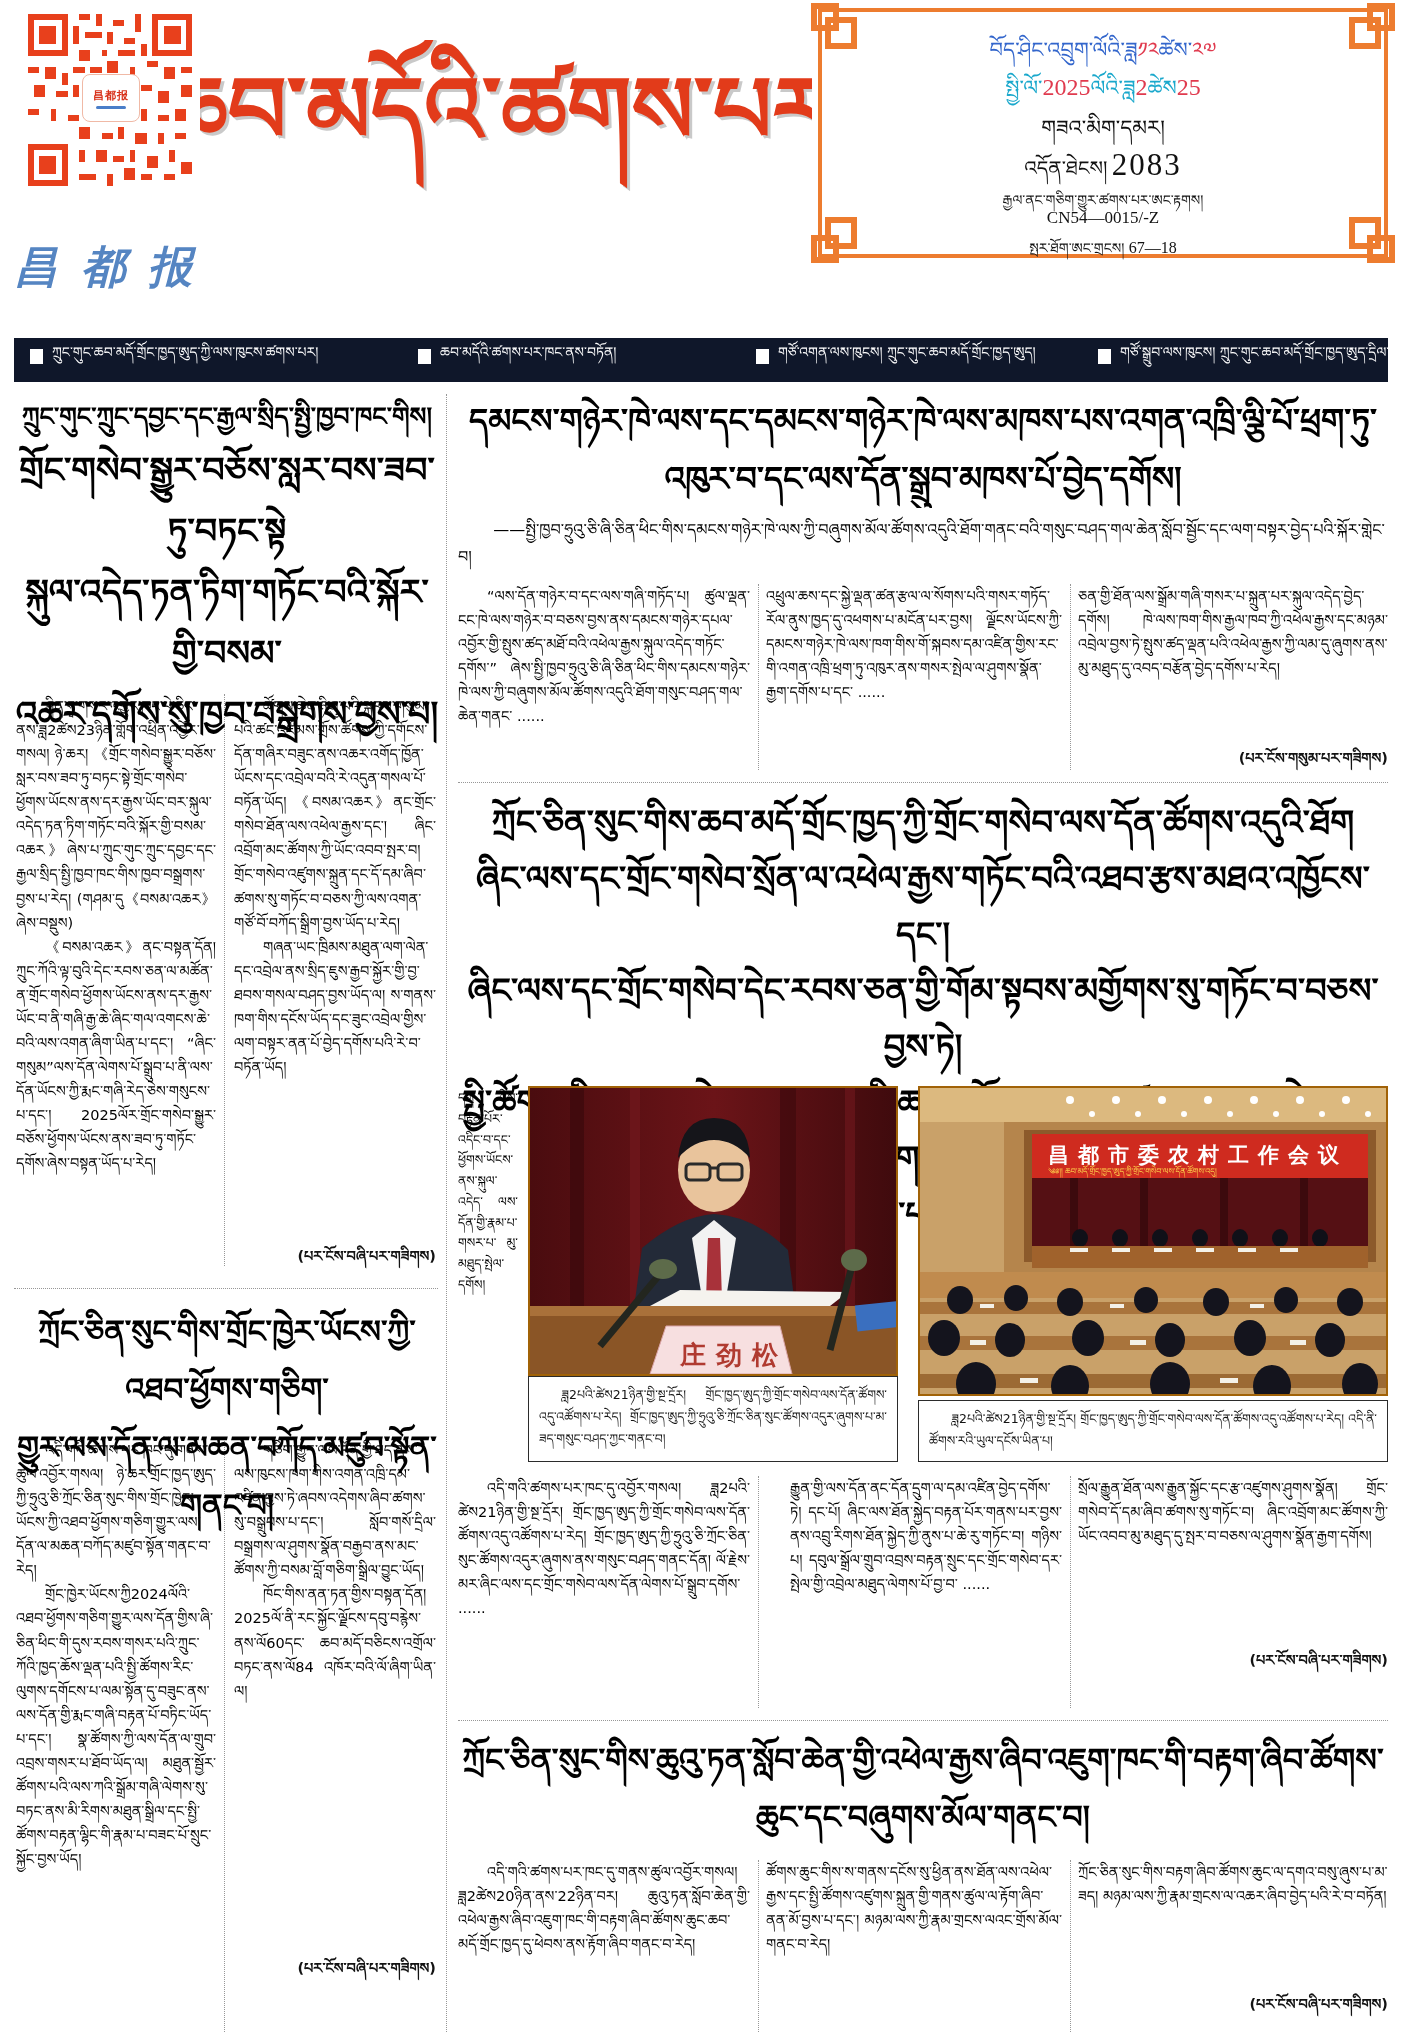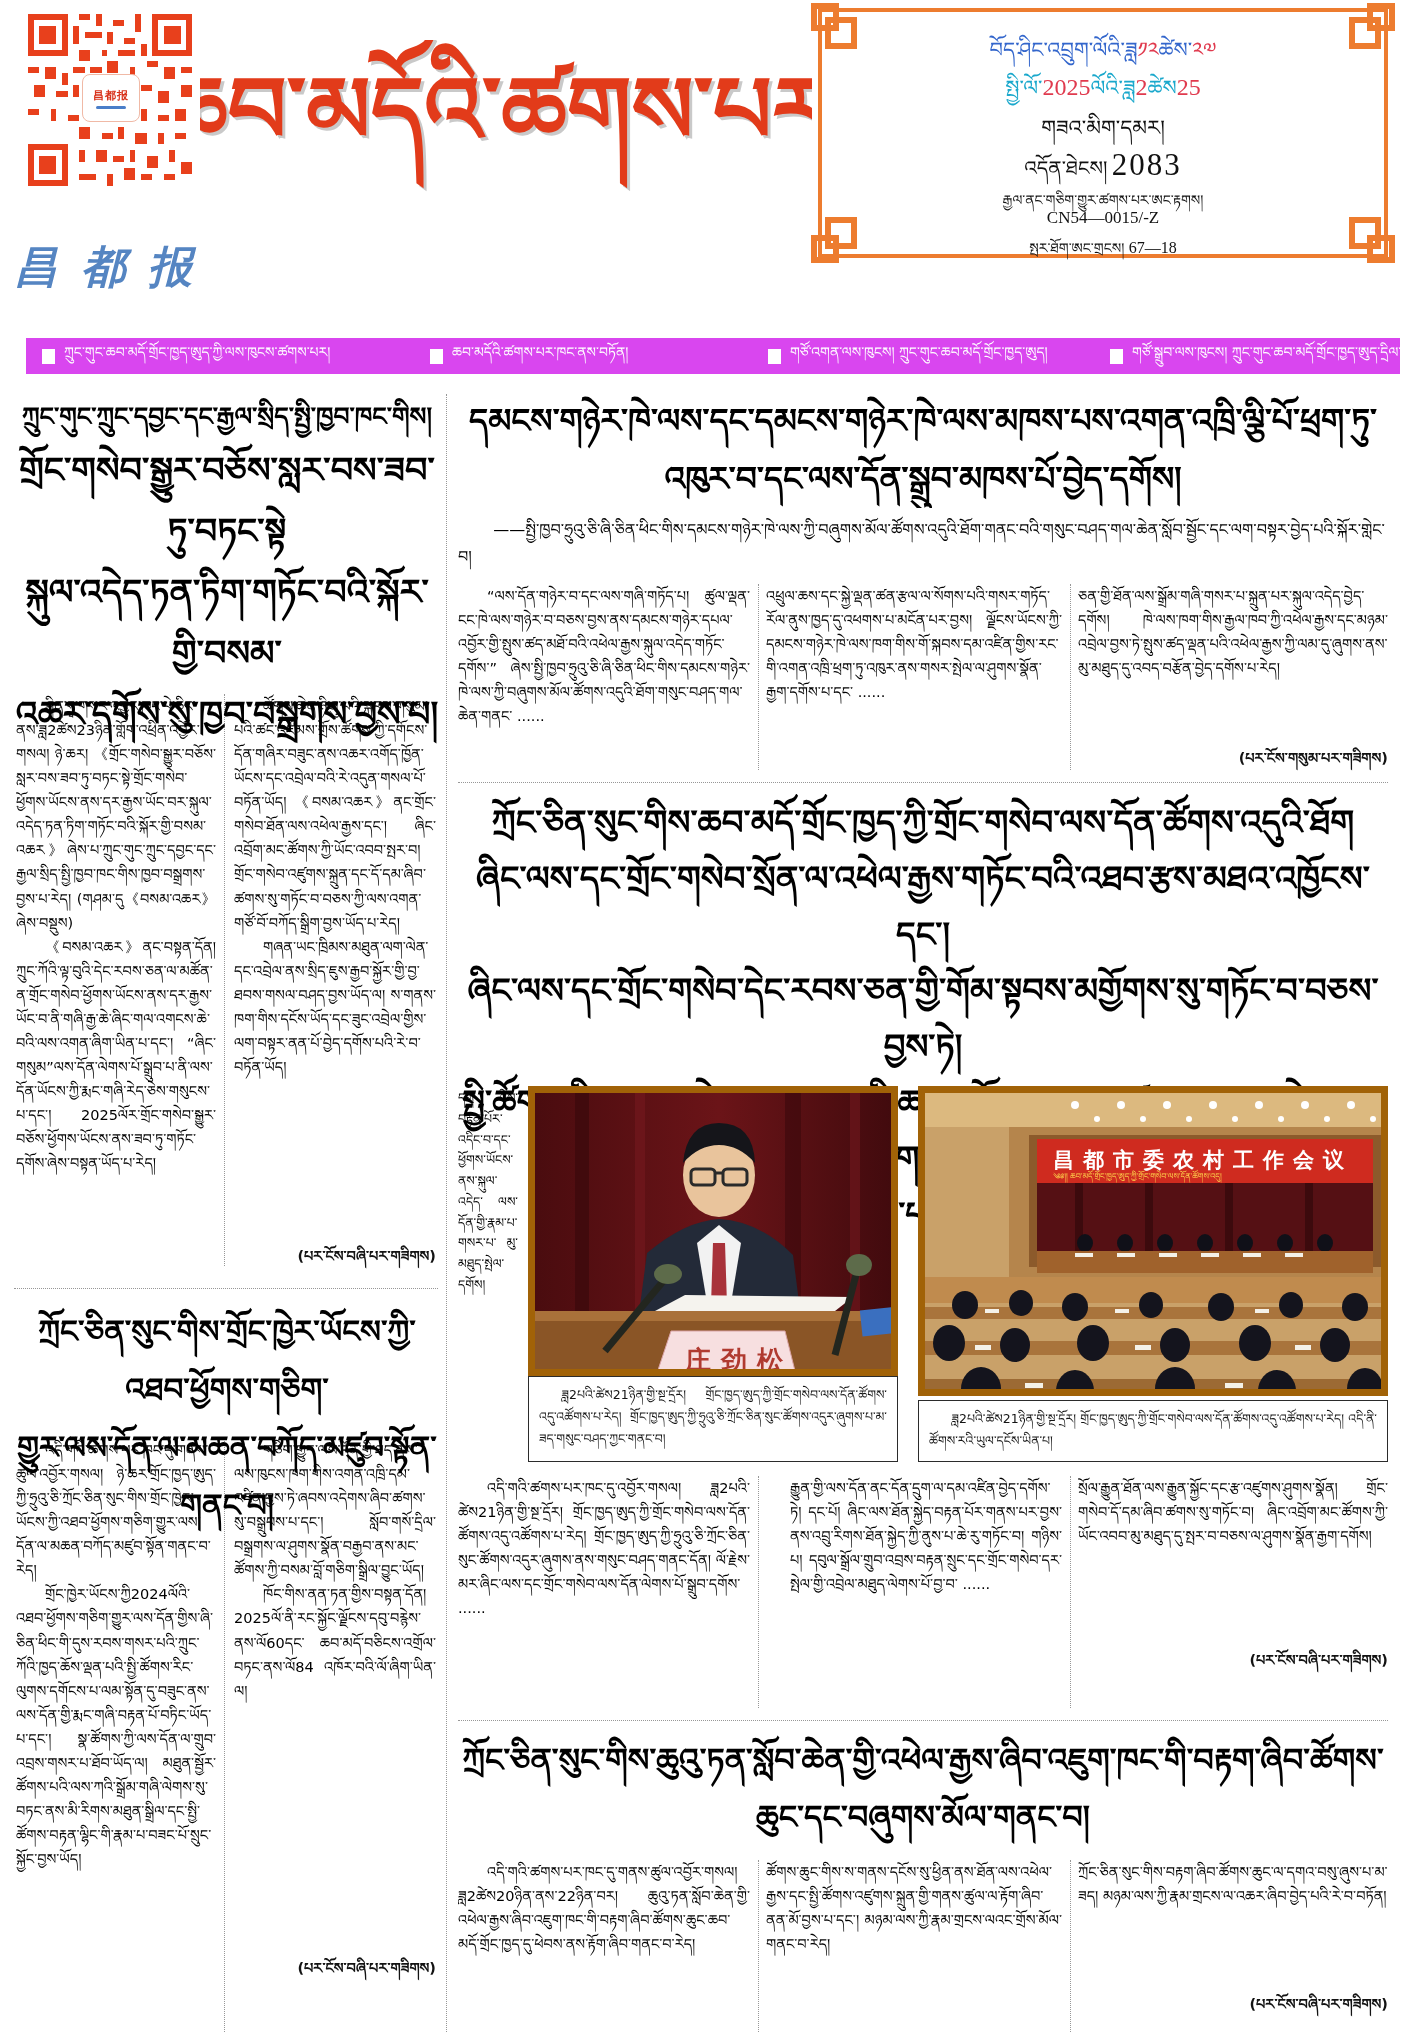--- a/index.html
+++ b/index.html
@@ -5,29 +5,29 @@
   html,body{margin:0;padding:0;background:#ffffff;}
   body{width:1402px;height:2036px;position:relative;font-family:"Liberation Sans",sans-serif;color:#131313;overflow:hidden;}
   .abs{position:absolute;}
   .tib{font-family:"DejaVu Sans","Liberation Sans",sans-serif;}
   .col{position:absolute;overflow:hidden;text-align:justify;font-size:14.5px;line-height:1.66;color:#000000;}
   .col p{margin:0;text-indent:2em;}
   .hl{position:absolute;text-align:center;font-weight:bold;color:#000;overflow:hidden;}
   .vrule{position:absolute;width:0;border-left:1px dotted #979797;}
   .hrule{position:absolute;height:0;border-top:1px dotted #979797;}
   .pref{position:absolute;font-weight:bold;font-size:14.5px;text-align:right;}
-  .navbar{position:absolute;left:26px;top:338px;width:1374px;height:36px;background:#d946ef;}
+  .navbar{position:absolute;left:14px;top:338px;width:1374px;height:44px;background:#0f172a;}
   .navitem{position:absolute;top:0;height:36px;display:flex;align-items:center;gap:9px;color:#fff;font-size:14px;white-space:nowrap;}
   .navsq{width:13px;height:15px;background:#fff;flex:0 0 auto;}
   .infobox{position:absolute;left:818px;top:8px;width:570px;height:250px;border:4px solid #ed7c2f;box-sizing:border-box;}
   .ibline{position:absolute;left:0;width:100%;text-align:center;white-space:nowrap;}
   .corner{position:absolute;width:52px;height:52px;}
   .capbox{position:absolute;border:1px solid #2b2b2b;background:#fff;box-sizing:border-box;padding:7px 10px;font-size:12.5px;line-height:1.75;text-align:justify;}
   .capbox p{margin:0;text-indent:1.8em;}
-  .photoframe{position:absolute;border:7px solid #a16207;box-sizing:border-box;overflow:hidden;background:#5a0f12;}
+  .photoframe{position:absolute;border:2px solid #a16207;box-sizing:border-box;overflow:hidden;background:#5a0f12;}
   .qrlabel{position:absolute;left:54px;top:60px;width:56px;height:46px;background:#fff;border:1px solid #f0b9a6;border-radius:8px;display:flex;flex-direction:column;align-items:center;justify-content:center;}
   .qrlabel .cn{color:#d8321b;font-size:11px;font-weight:bold;letter-spacing:1px;font-family:"Liberation Serif",serif;}
   .qrlabel .wave{width:30px;height:3px;background:#4a7ec9;border-radius:2px;margin-top:3px;}
   .serif{font-family:"Liberation Serif",serif;}
 </style>
 </head>
 <body>
 
 <div class="abs" style="left:28px;top:14px;width:164px;height:172px;">
   <svg width="164" height="172" viewBox="0 0 29 29" preserveAspectRatio="none" shape-rendering="crispEdges">

